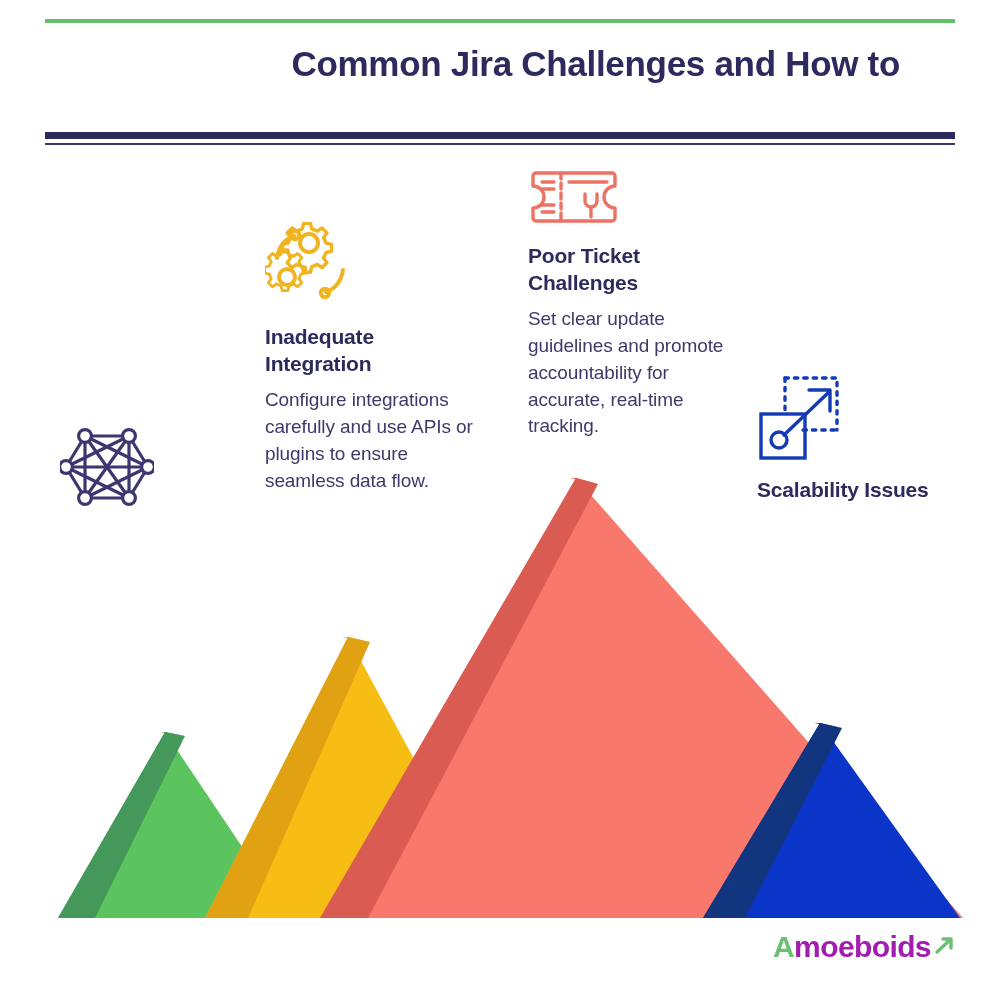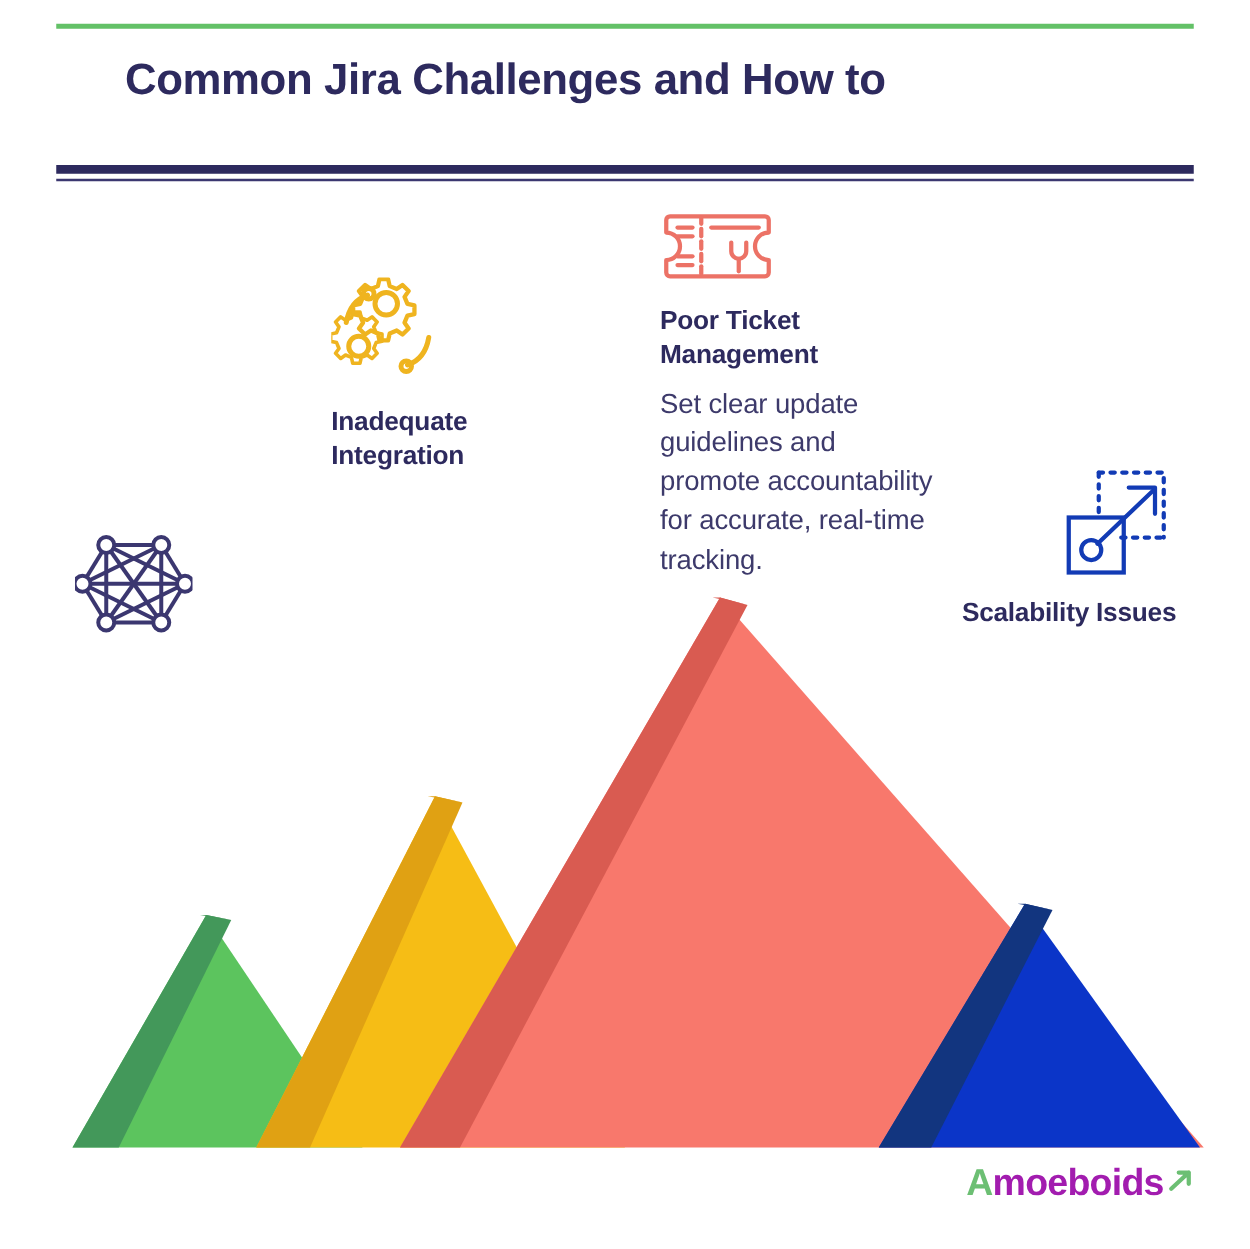--- a/index.html
+++ b/index.html
@@ -31,21 +31,21 @@
   .rule-navy-thin {
     position: absolute;
     left: 45px; top: 143px;
     width: 910px; height: 2px;
     background: #3b3770;
   }
   .title {
     position: absolute;
     left: 100px; top: 42px;
     width: 800px;
-    text-align: left;
+    text-align: right;
     color: #2d2a5e;
     font-size: 35px;
     font-weight: bold;
     line-height: 1.28;
     letter-spacing: -0.3px;
   }
 
   
   .mountains {
     position: absolute;
@@ -60,29 +60,29 @@
   .panel h3 {
     color: #2d2a5e;
     font-size: 21px;
     font-weight: bold;
     line-height: 1.3;
     margin-bottom: 9px;
     letter-spacing: -0.2px;
   }
   .panel p {
     color: #3d3a6b;
-    font-size: 22px;
+    font-size: 19px;
     line-height: 1.42;
     letter-spacing: -0.1px;
   }
 
   #panel-complexity { left: 60px;  top: 424px; width: 218px; }
   #panel-integration { left: 265px; top: 222px; width: 212px; }
   #panel-ticket     { left: 528px; top: 168px; width: 222px; }
-  #panel-scalability{ left: 741px; top: 372px; width: 200px; text-align: right; }
+  #panel-scalability{ left: 757px; top: 372px; width: 200px; }
 
   
   .logo {
     position: absolute;
     left: 773px; top: 930px;
     display: flex;
     align-items: baseline;
   }
   .logo-text {
     font-size: 30px;
@@ -186,20 +186,21 @@
           <circle cx="22" cy="55" r="8"></circle>
 
           <path d="M12 36 C14 24 20 17 29 14" stroke-linecap="round"></path>
           <path d="M78 48 C76 60 70 67 61 70" stroke-linecap="round"></path>
         </g>
         <circle cx="30" cy="13" r="4.2" fill="none" stroke="#efb41f" stroke-width="4"></circle>
         <circle cx="60" cy="71" r="4.2" fill="none" stroke="#efb41f" stroke-width="4"></circle>
       </svg>
     </span>
     <h3>Inadequate Integration</h3>
+    <p>Configure integrations carefully and use APIs or plugins to ensure seamless data flow.</p>
   </div>
 
   <div class="panel" id="panel-ticket">
     <span class="icon-wrap">
       <svg width="92" height="58" viewBox="0 0 92 58">
         <g fill="none" stroke="#ec7266" stroke-width="3.4" stroke-linejoin="round" stroke-linecap="round">
           <path d="M8 5 h76 a3 3 0 0 1 3 3 v10 a11 11 0 0 0 0 22 v10 a3 3 0 0 1 -3 3 h-76
                    a3 3 0 0 1 -3 -3 v-10 a11 11 0 0 0 0 -22 v-10 a3 3 0 0 1 3 -3 z"></path>
           <line x1="33" y1="6" x2="33" y2="11" stroke-dasharray="0"></line>
           <line x1="33" y1="15" x2="33" y2="21"></line>
@@ -210,21 +211,21 @@
           <line x1="14" y1="21" x2="26" y2="21"></line>
           <line x1="14" y1="37" x2="26" y2="37"></line>
           <line x1="14" y1="44" x2="26" y2="44"></line>
           <line x1="41" y1="14" x2="79" y2="14"></line>
 
           <path d="M57 26 v7 a6 6 0 0 0 12 0 v-7"></path>
           <path d="M63 39 v10"></path>
         </g>
       </svg>
     </span>
-    <h3>Poor Ticket Management</h3>
+    <h3>Poor Ticket Challenges</h3>
     <p>Set clear update guidelines and promote accountability for accurate, real-time tracking.</p>
   </div>
 
   <div class="panel" id="panel-scalability">
     <span class="icon-wrap">
       <svg width="90" height="88" viewBox="0 0 90 88">
         <g fill="none" stroke="#123bb5" stroke-width="3.4">
           <rect x="4" y="42" width="44" height="44"></rect>
           <path d="M28 6 h52 v52" stroke-dasharray="3.4 6" stroke-linecap="round"></path>
           <path d="M28 6 v34" stroke-dasharray="3.4 6" stroke-linecap="round"></path>

